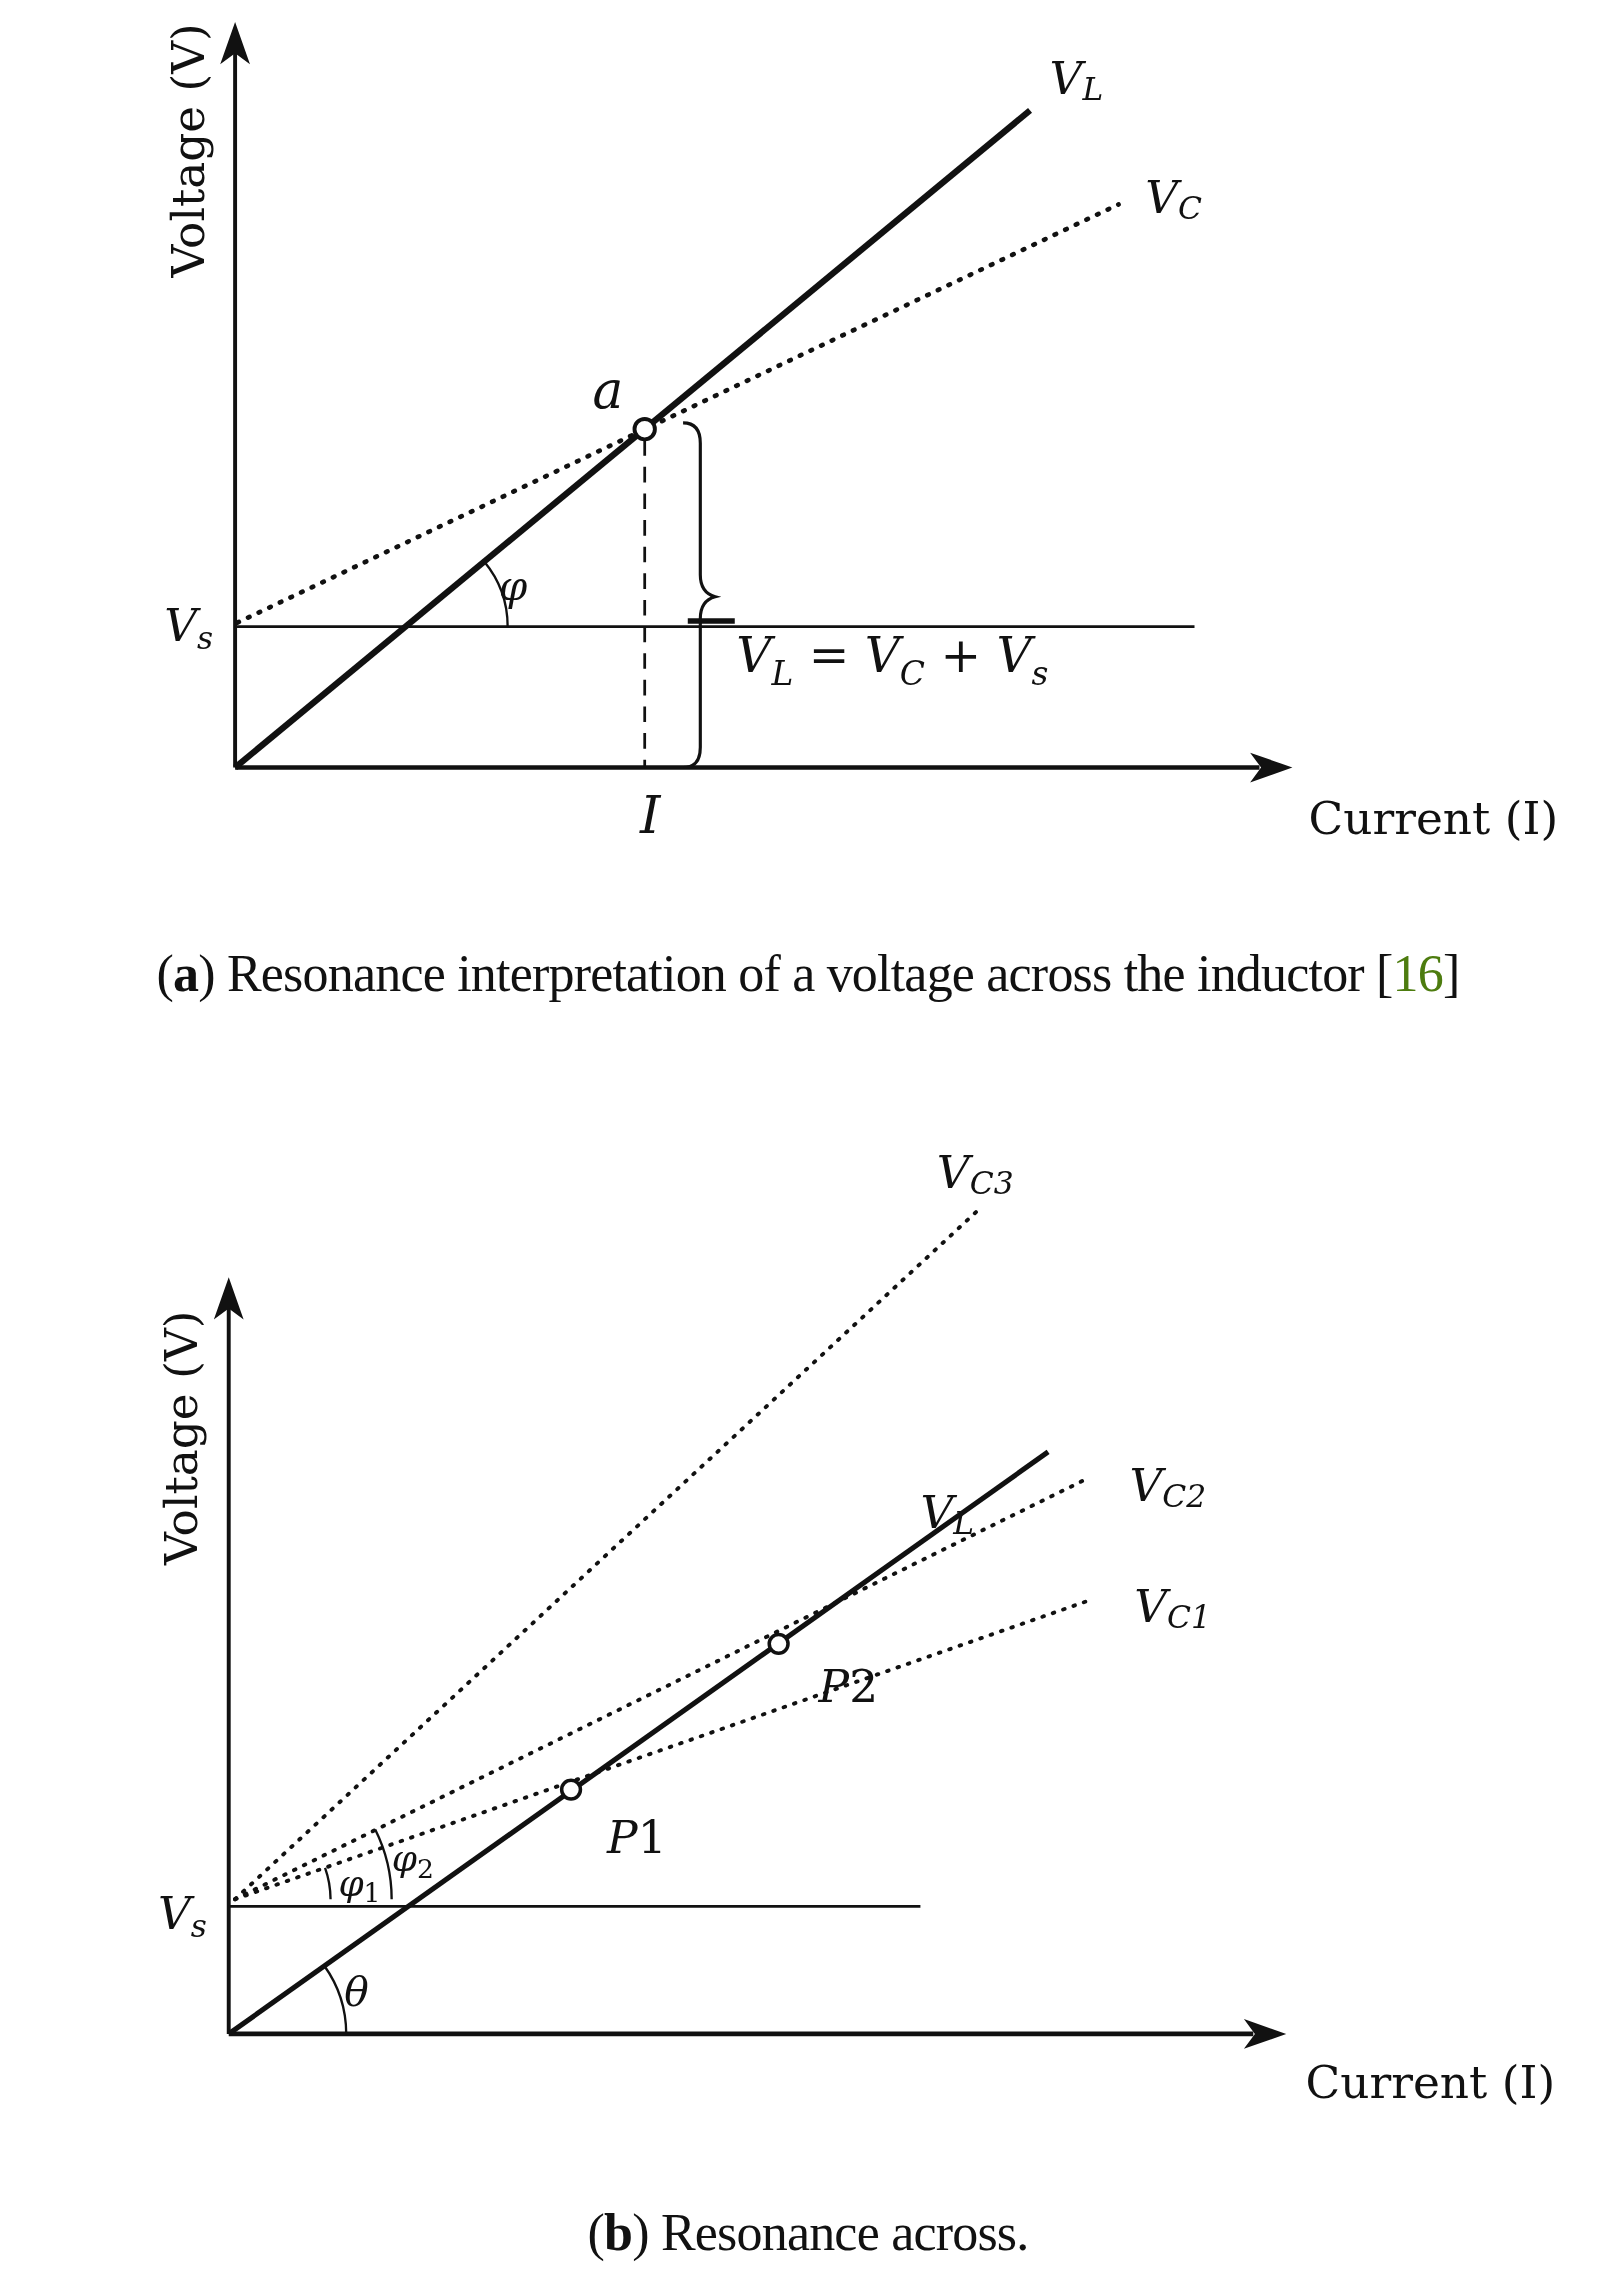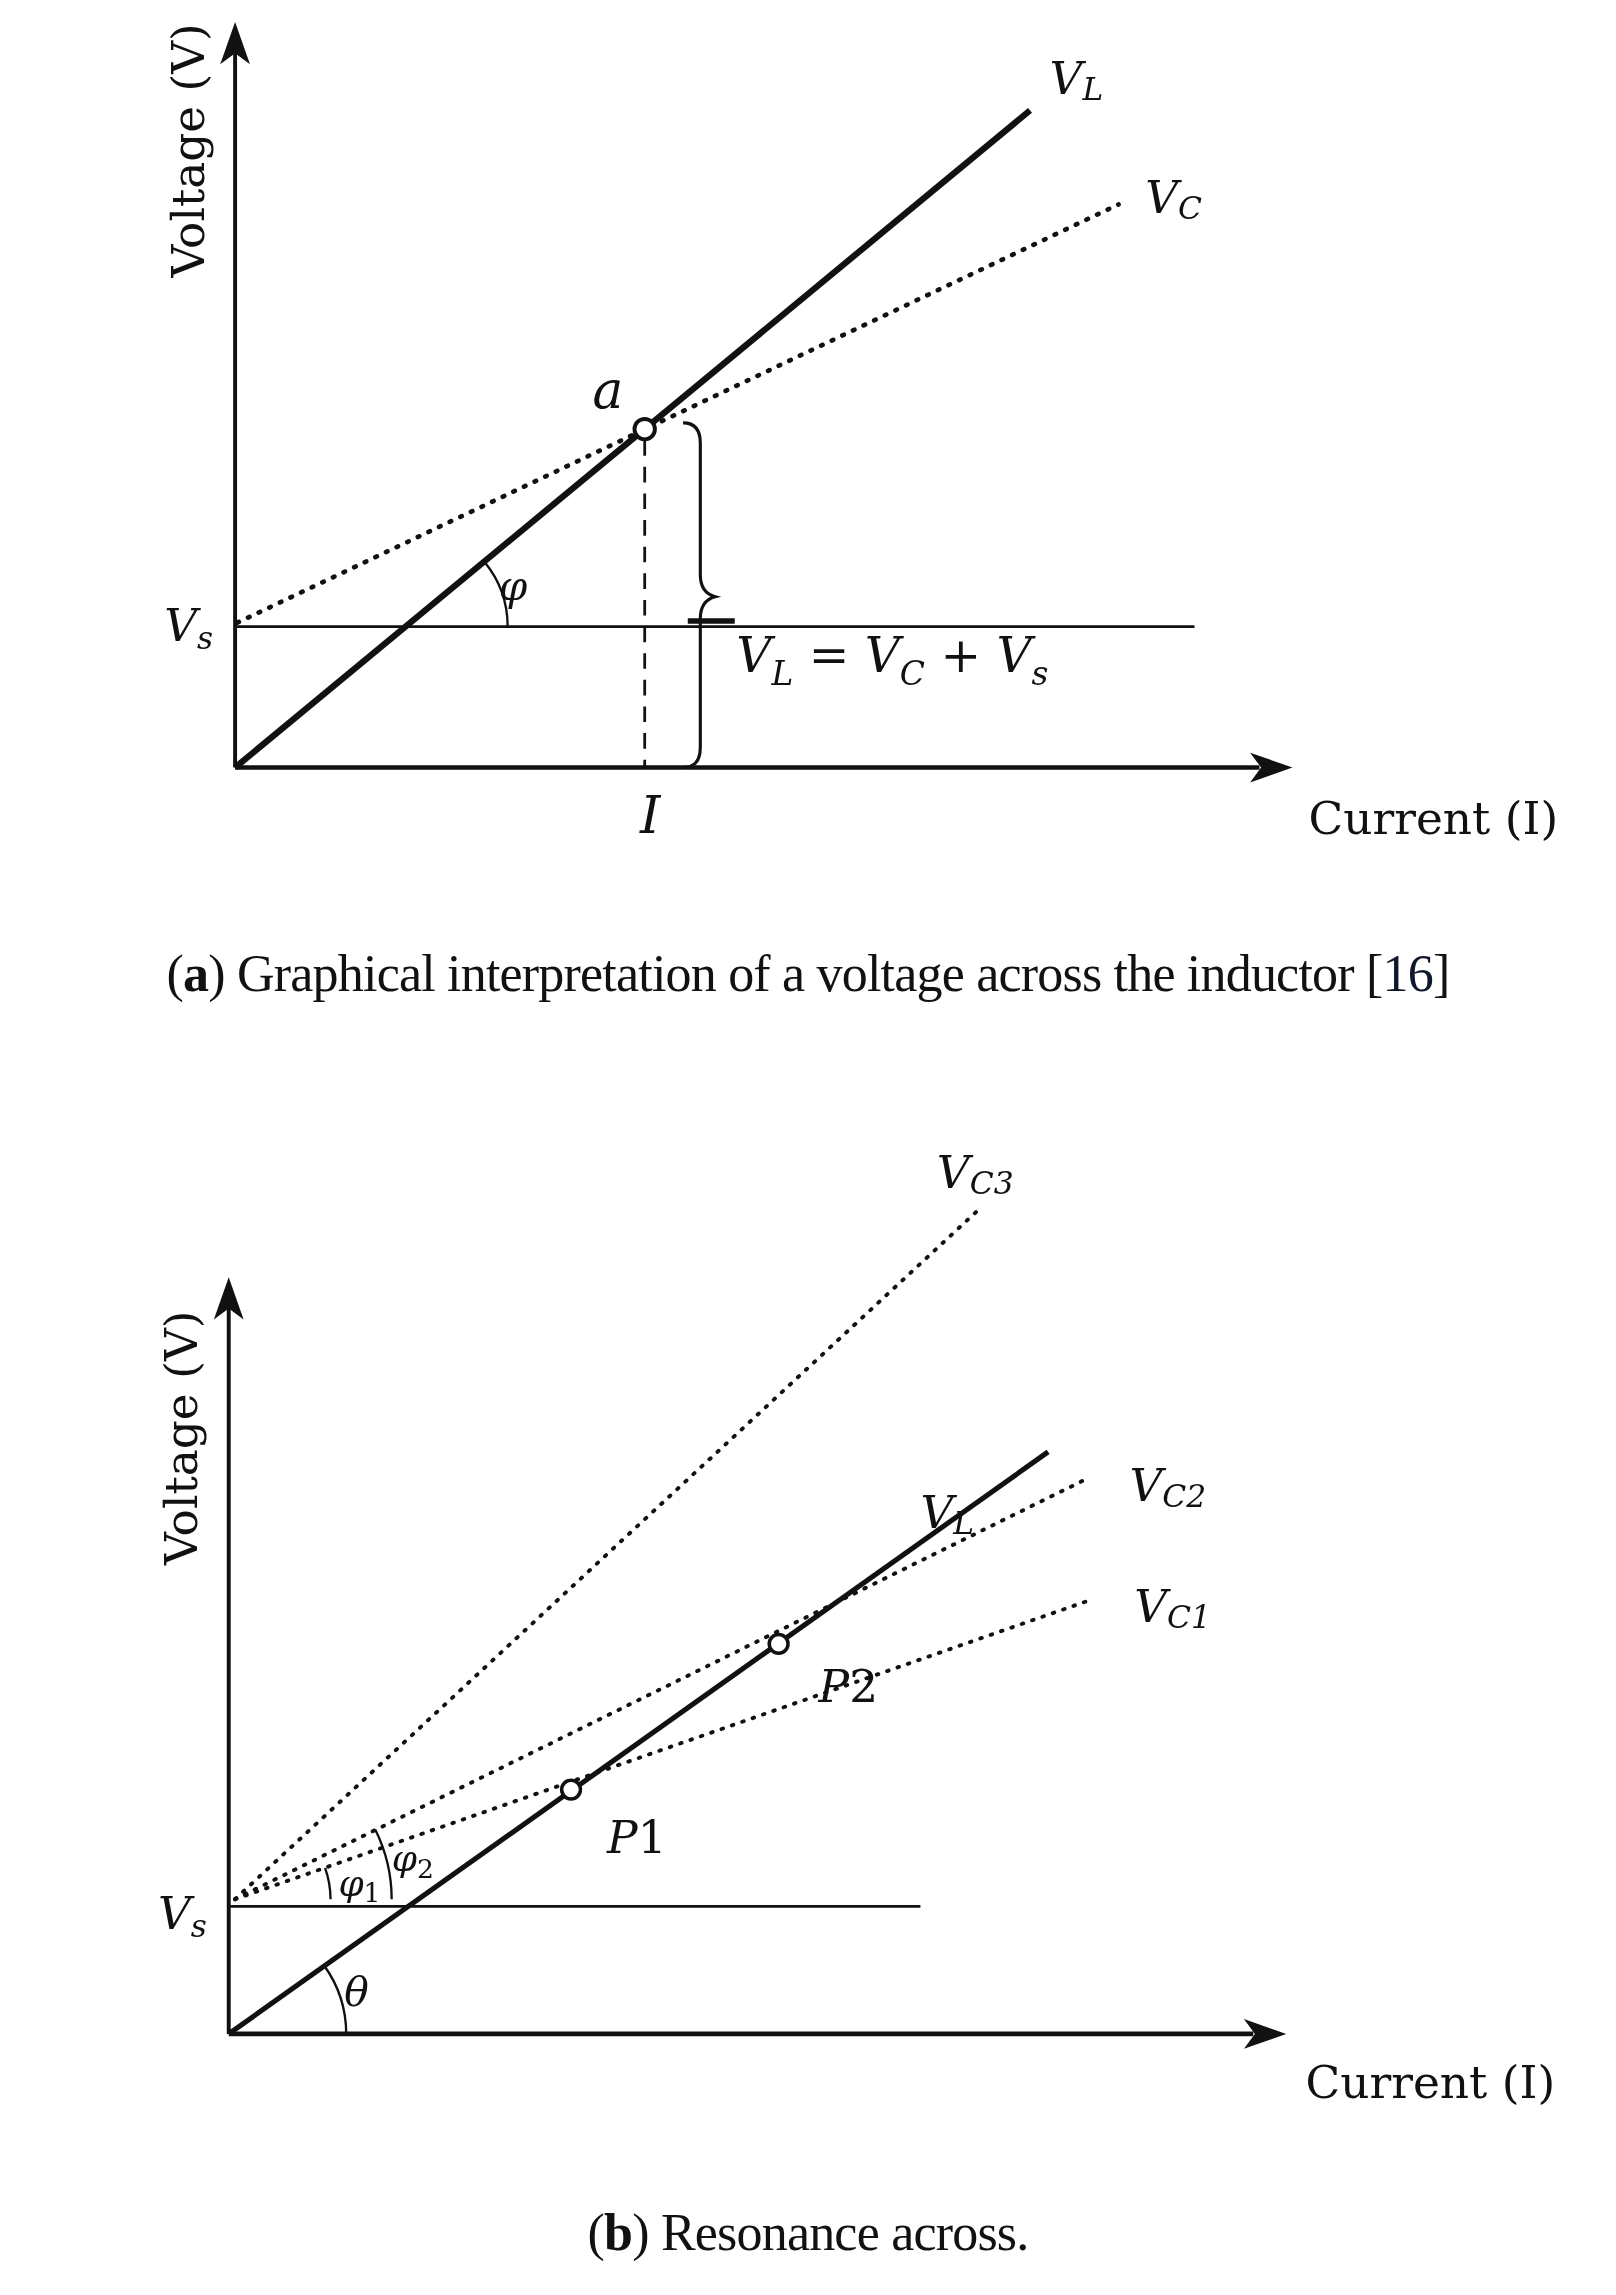--- a/index.html
+++ b/index.html
@@ -64,21 +64,21 @@
     </text>
     <text x="272" y="798" text-anchor="end" dominant-baseline="central">
       <tspan class="mathlbl">V</tspan><tspan class="mathsub" dy="16">s</tspan>
     </text>
 
     <text x="940" y="858" text-anchor="start">
       <tspan class="eq">V</tspan><tspan class="eqsub" dy="16">L</tspan><tspan class="eqop" dy="-16"> = </tspan><tspan class="eq">V</tspan><tspan class="eqsub" dy="16">C</tspan><tspan class="eqop" dy="-16"> + </tspan><tspan class="eq">V</tspan><tspan class="eqsub" dy="16">s</tspan>
     </text>
   </svg>
 
-  <div class="caption" style="top:944px;"><span>(</span><span class="bold">a</span><span>) Graphical interpretation of a voltage across the inductor [</span><span class="cite" style="color:#0f172a;">16</span><span>]</span></div>
+  <div class="caption" style="top:944px;"><span>(</span><span class="bold">a</span><span>) Resonance interpretation of a voltage across the inductor [</span><span class="cite" style="color:#4d7c0f;">16</span><span>]</span></div>
 
   <svg class="panel" style="top:1097px;" width="1616" height="1042" viewBox="0 0 2063 1330">
 
     <line x1="292" y1="1196" x2="292" y2="268" stroke="#111" stroke-width="5"></line>
     <polygon points="292,230 273,284 292,270 311,284" fill="#111"></polygon>
     <line x1="292" y1="1196" x2="1600" y2="1196" stroke="#111" stroke-width="6"></line>
     <polygon points="1642,1196 1588,1177 1602,1196 1588,1215" fill="#111"></polygon>
 
     <text class="axlbl" transform="translate(232,435) rotate(-90)" text-anchor="middle" dominant-baseline="central">Voltage (V)</text>
     <text class="axlbl" x="1826" y="1258" text-anchor="middle" dominant-baseline="central">Current (I)</text>

